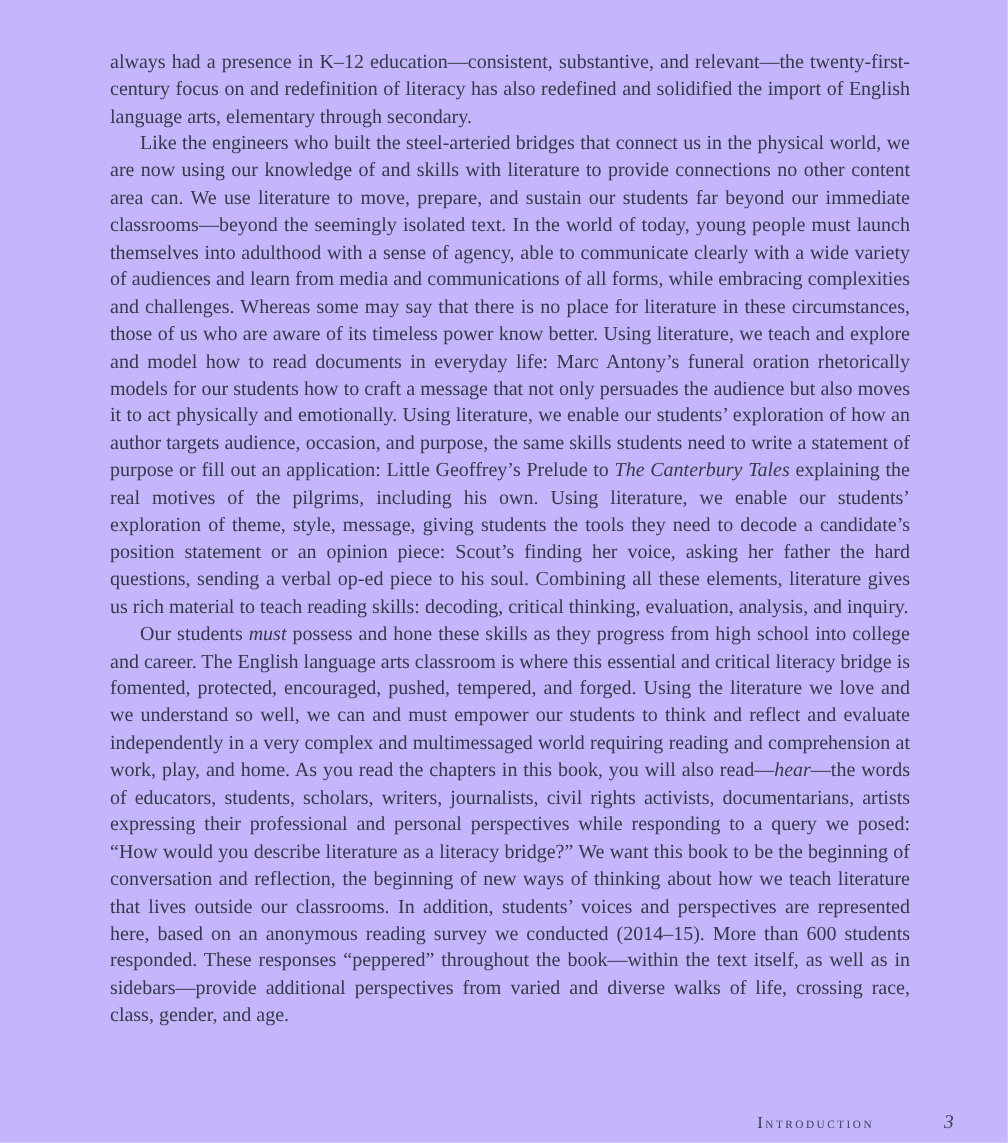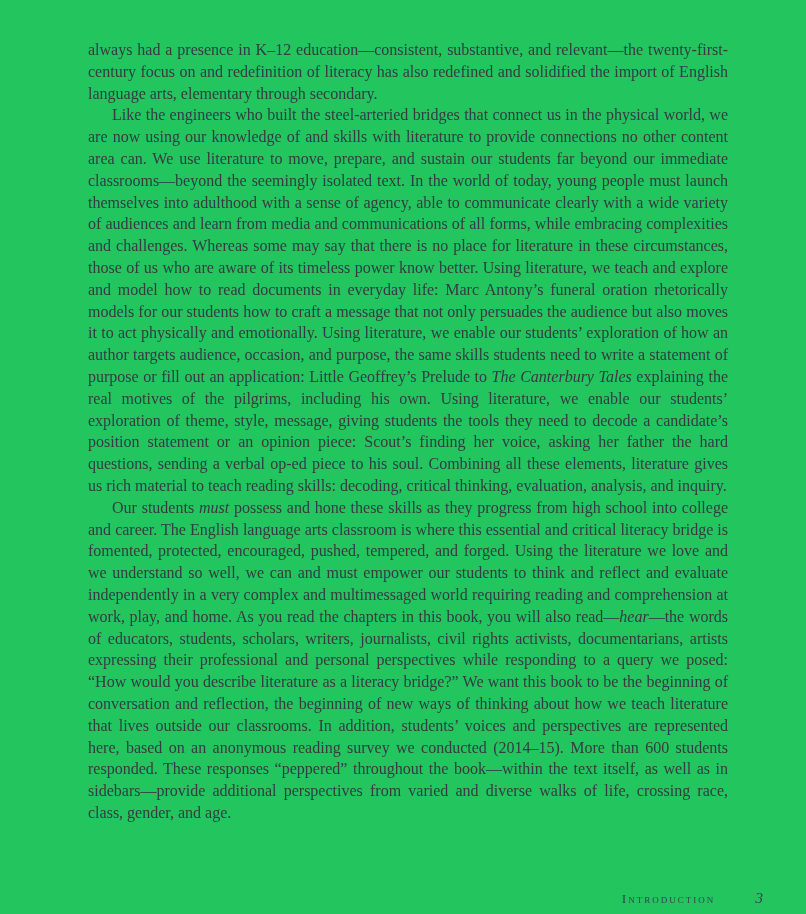--- a/index.html
+++ b/index.html
@@ -7,21 +7,21 @@
     width: 806px;
     height: 914px;
     background: #ffffff;
     position: relative;
     font-family: "Liberation Serif", "DejaVu Serif", serif;
     overflow: hidden;
   }
   .page {
     position: absolute;
     inset: 0;
-    background: #22c55e;
+    background: #c4b5fd;
   }
   .text-block {
     position: absolute;
     left: 88px;
     top: 39px;
     width: 640px;
     color: #343b44;
     font-size: 16px;
     line-height: 21.8px;
     text-align: justify;
@@ -38,21 +38,21 @@
     margin-top: 12px;
   }
   .footer {
     position: absolute;
     top: 889px;
     left: 0;
     right: 43px;
     display: flex;
     justify-content: flex-end;
     align-items: baseline;
-    gap: 40px;
+    gap: 56px;
     color: #39434f;
   }
   .footer .section {
     font-variant: small-caps;
     letter-spacing: 2px;
     font-size: 13.5px;
   }
   .footer .pagenum {
     font-style: italic;
     font-size: 15.5px;

